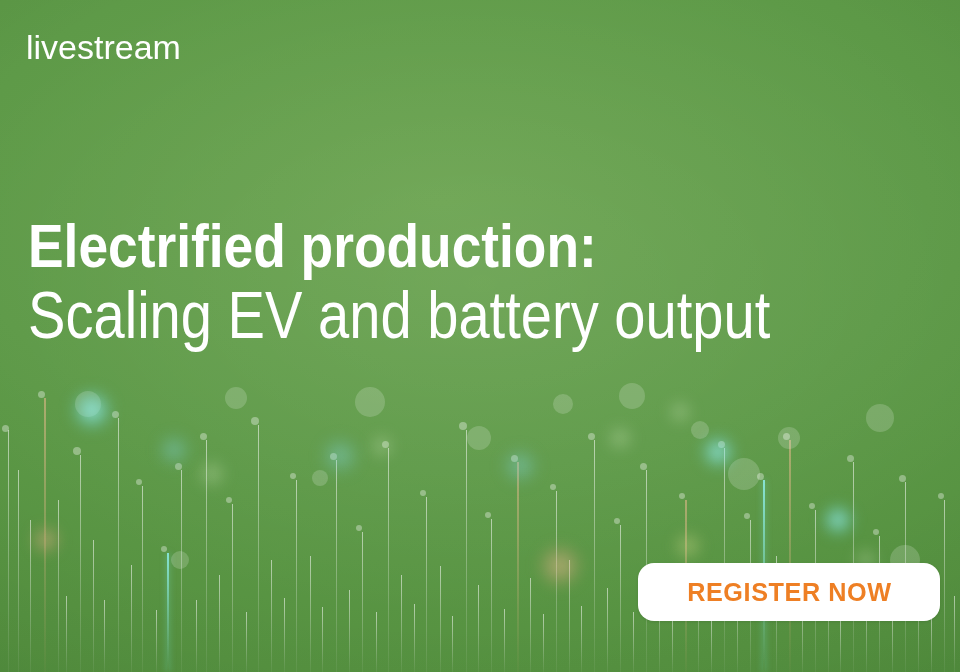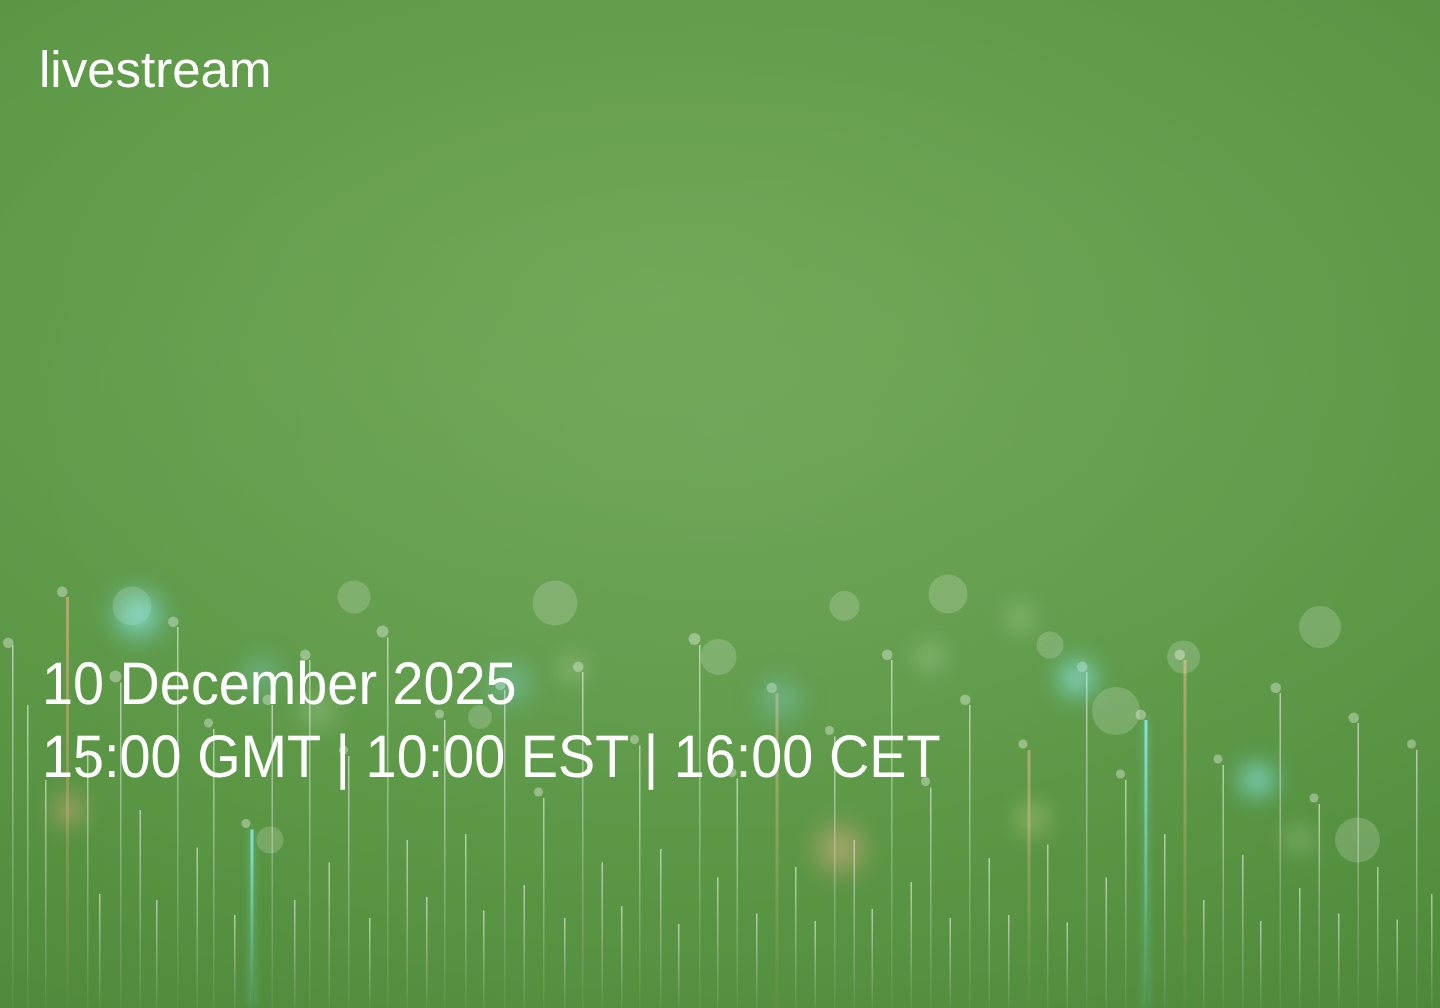--- a/index.html
+++ b/index.html
@@ -285,21 +285,24 @@
       <div class="glow peach" style="left: 31px; top: 525px; width: 30px; height: 30px;"></div>
     </div>
   <div class="bg-vignette"></div>
 
   <div id="content">
 
     <div class="logo">
       <div class="logo-sub">livestream</div>
     </div>
 
-
-    <div class="when">
-      <div class="when-line">10 December 2025</div>
-      <div class="when-line">15:00 GMT | 10:00 EST | 16:00 CET</div>
+    <div class="headline">
+      <div class="headline-1">Electrified production:</div>
+      <div class="headline-2">Scaling EV and battery output</div>
     </div>
 
+
+    <button class="cta">
+      <span class="cta-label">REGISTER NOW</span>
+    </button>
 
   </div>
 </div>
 
 </body></html>

